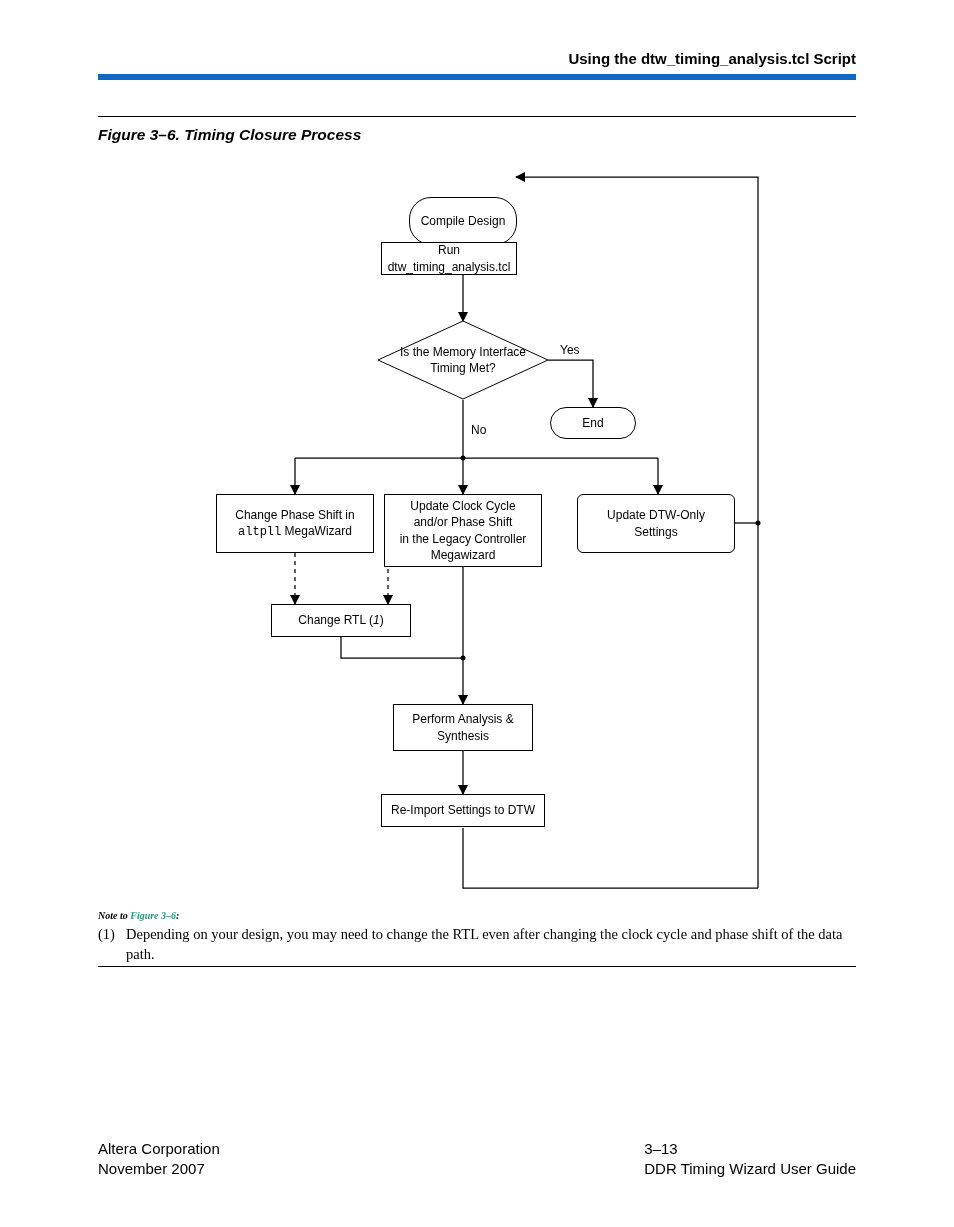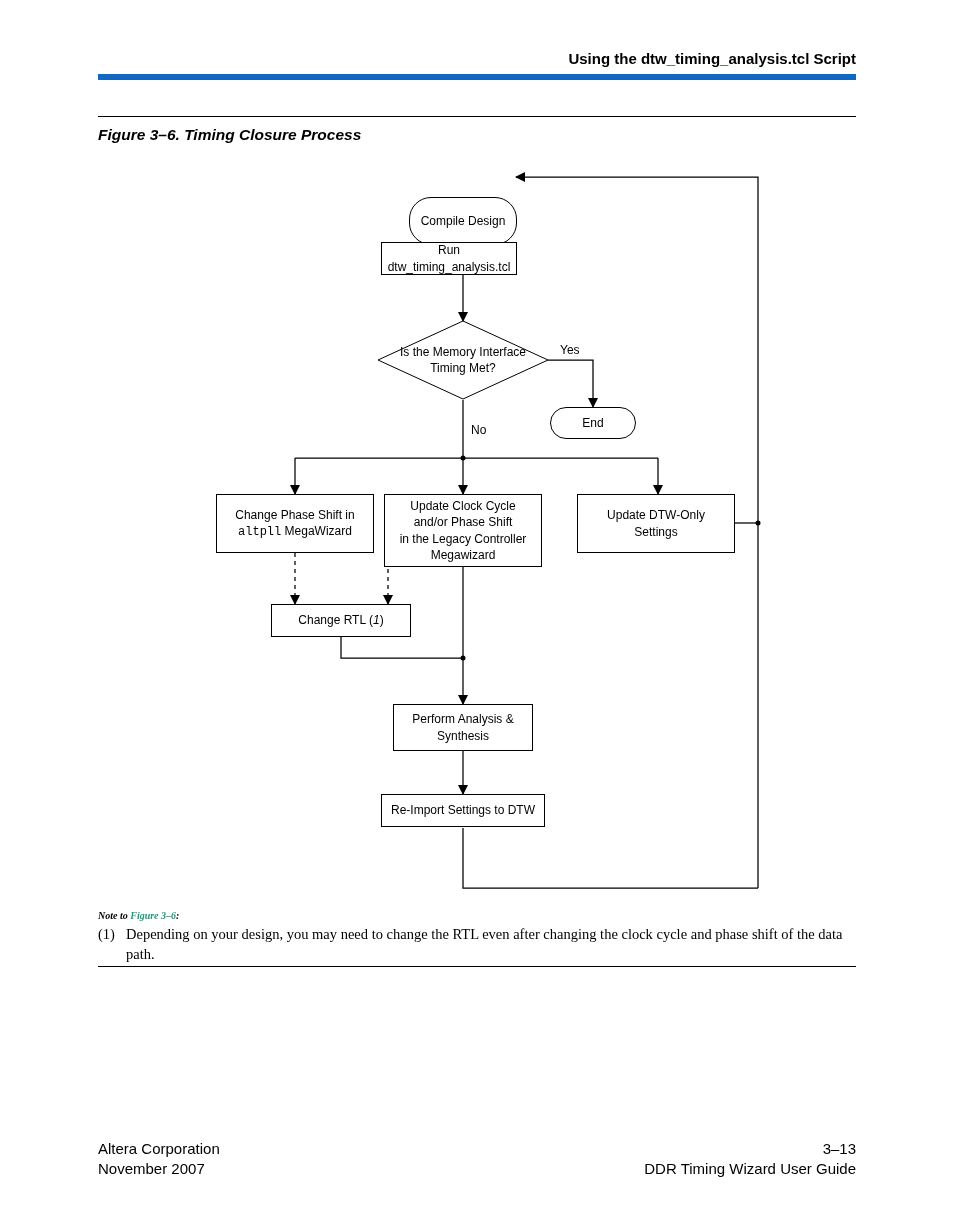--- a/index.html
+++ b/index.html
@@ -147,21 +147,21 @@
   .ftr {
     position: absolute;
     bottom: 48px;
     left: 98px;
     right: 98px;
     display: flex;
     justify-content: space-between;
     font-size: 15px;
   }
   .ftr-col { line-height: 1.35; }
-  .ftr-right { text-align: right; }
+  .ftr-right { text-align: left; }
   .bold { font-weight: 400; }
 
 </style>
 </head>
 <body>
 
 <div class="hdr-title">Using the dtw_timing_analysis.tcl Script</div>
 <div class="hdr-band"></div>
 
 <div class="content-rule-top"></div>
@@ -245,21 +245,21 @@
     </span>
   </div>
 
   <div class="box node-text" style="left:286px; top:341px; width:158px; height:73px;">
     <span style="white-space:pre-line">Update Clock Cycle
 and/or Phase Shift
 in the Legacy Controller
 Megawizard</span>
   </div>
 
-  <div class="box node-text" style="left:479px; top:341px; width:158px; height:59px;">
+  <div class="box node-text" style="left:479px; top:341px; width:158px; height:59px;border-radius:6px;">
     <span style="white-space:pre-line">Update DTW-Only
 Settings</span>
   </div>
 
   <div class="box node-text" style="left:173px; top:451px; width:140px; height:33px;">
     <span>Change RTL (<span style="font-style:italic">1</span>)</span>
   </div>
 
   <div class="box node-text" style="left:295px; top:551px; width:140px; height:47px;">
     <span style="white-space:pre-line">Perform Analysis &amp;

